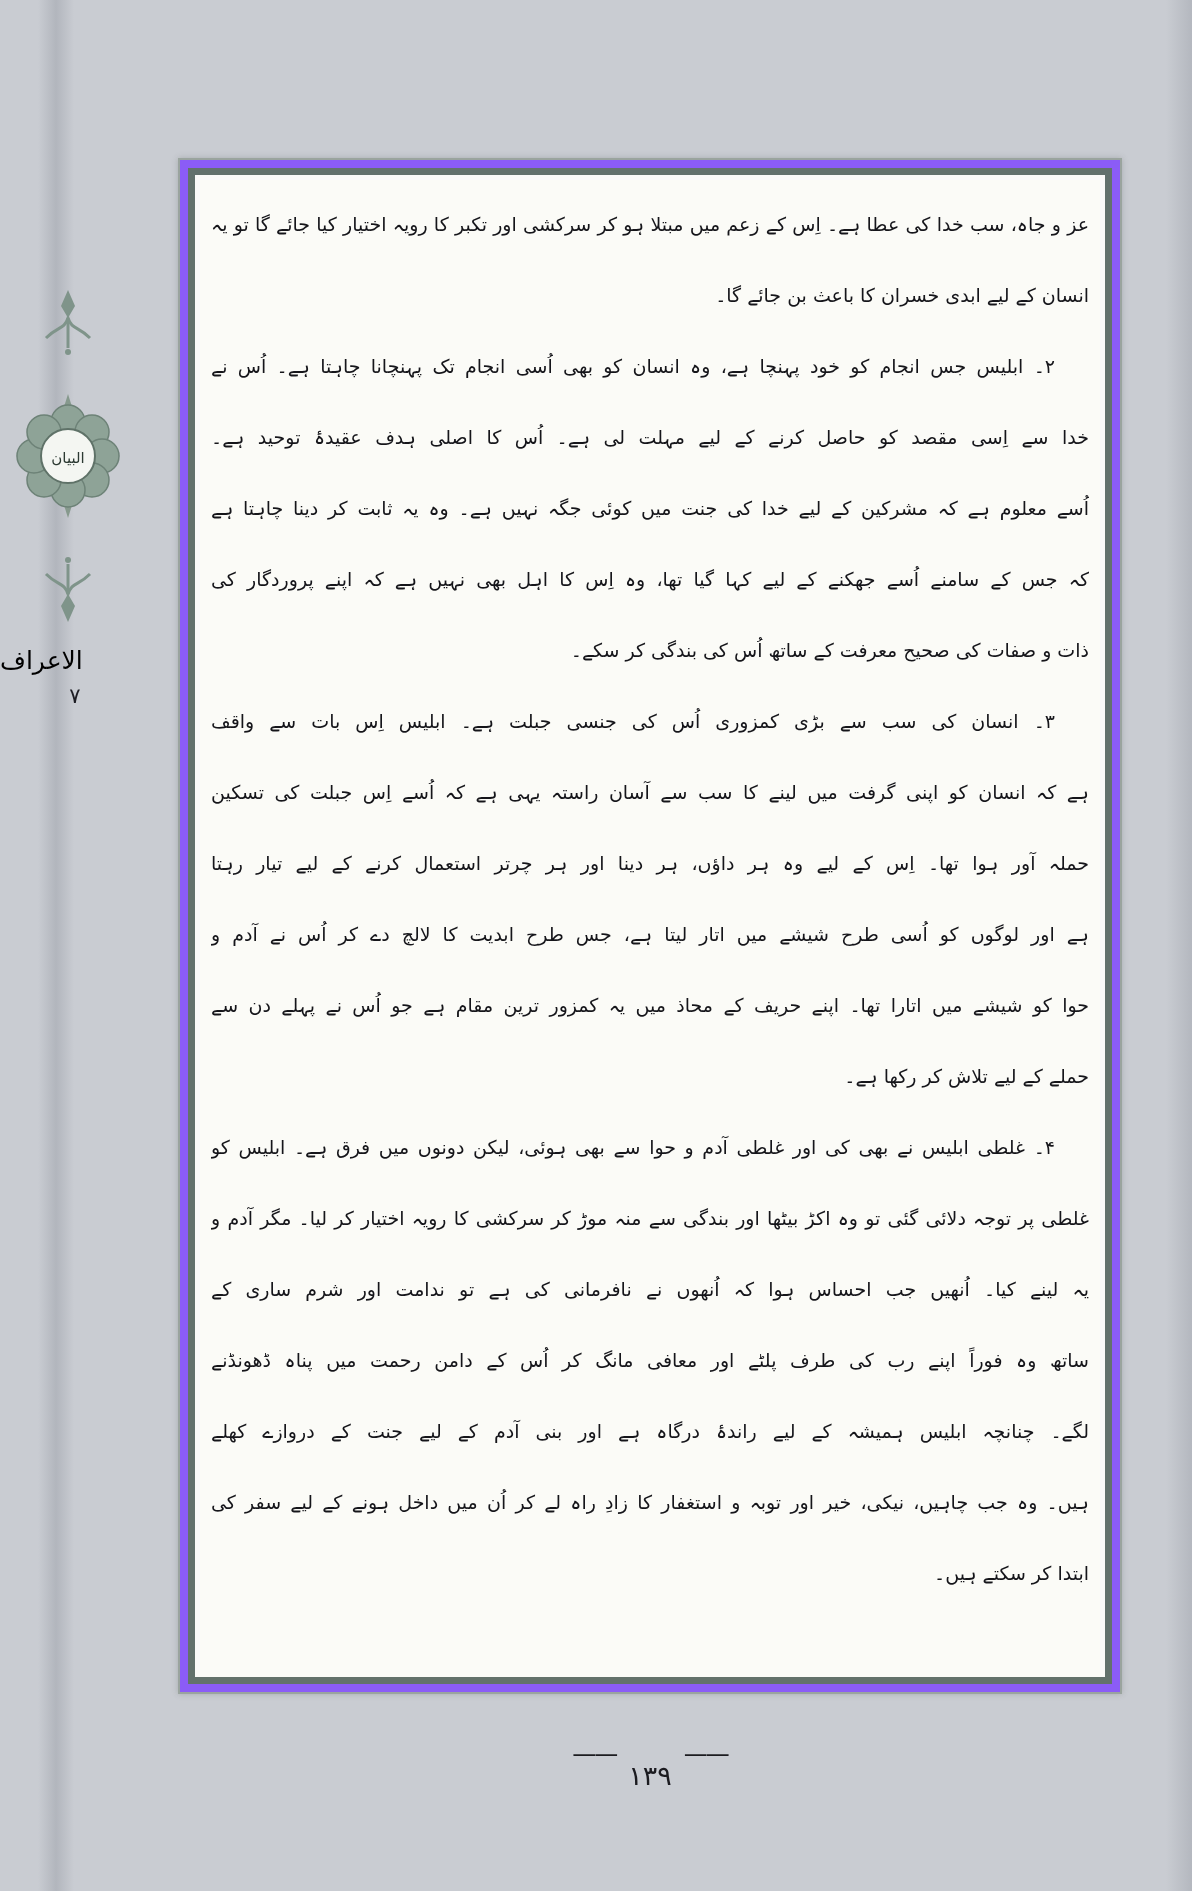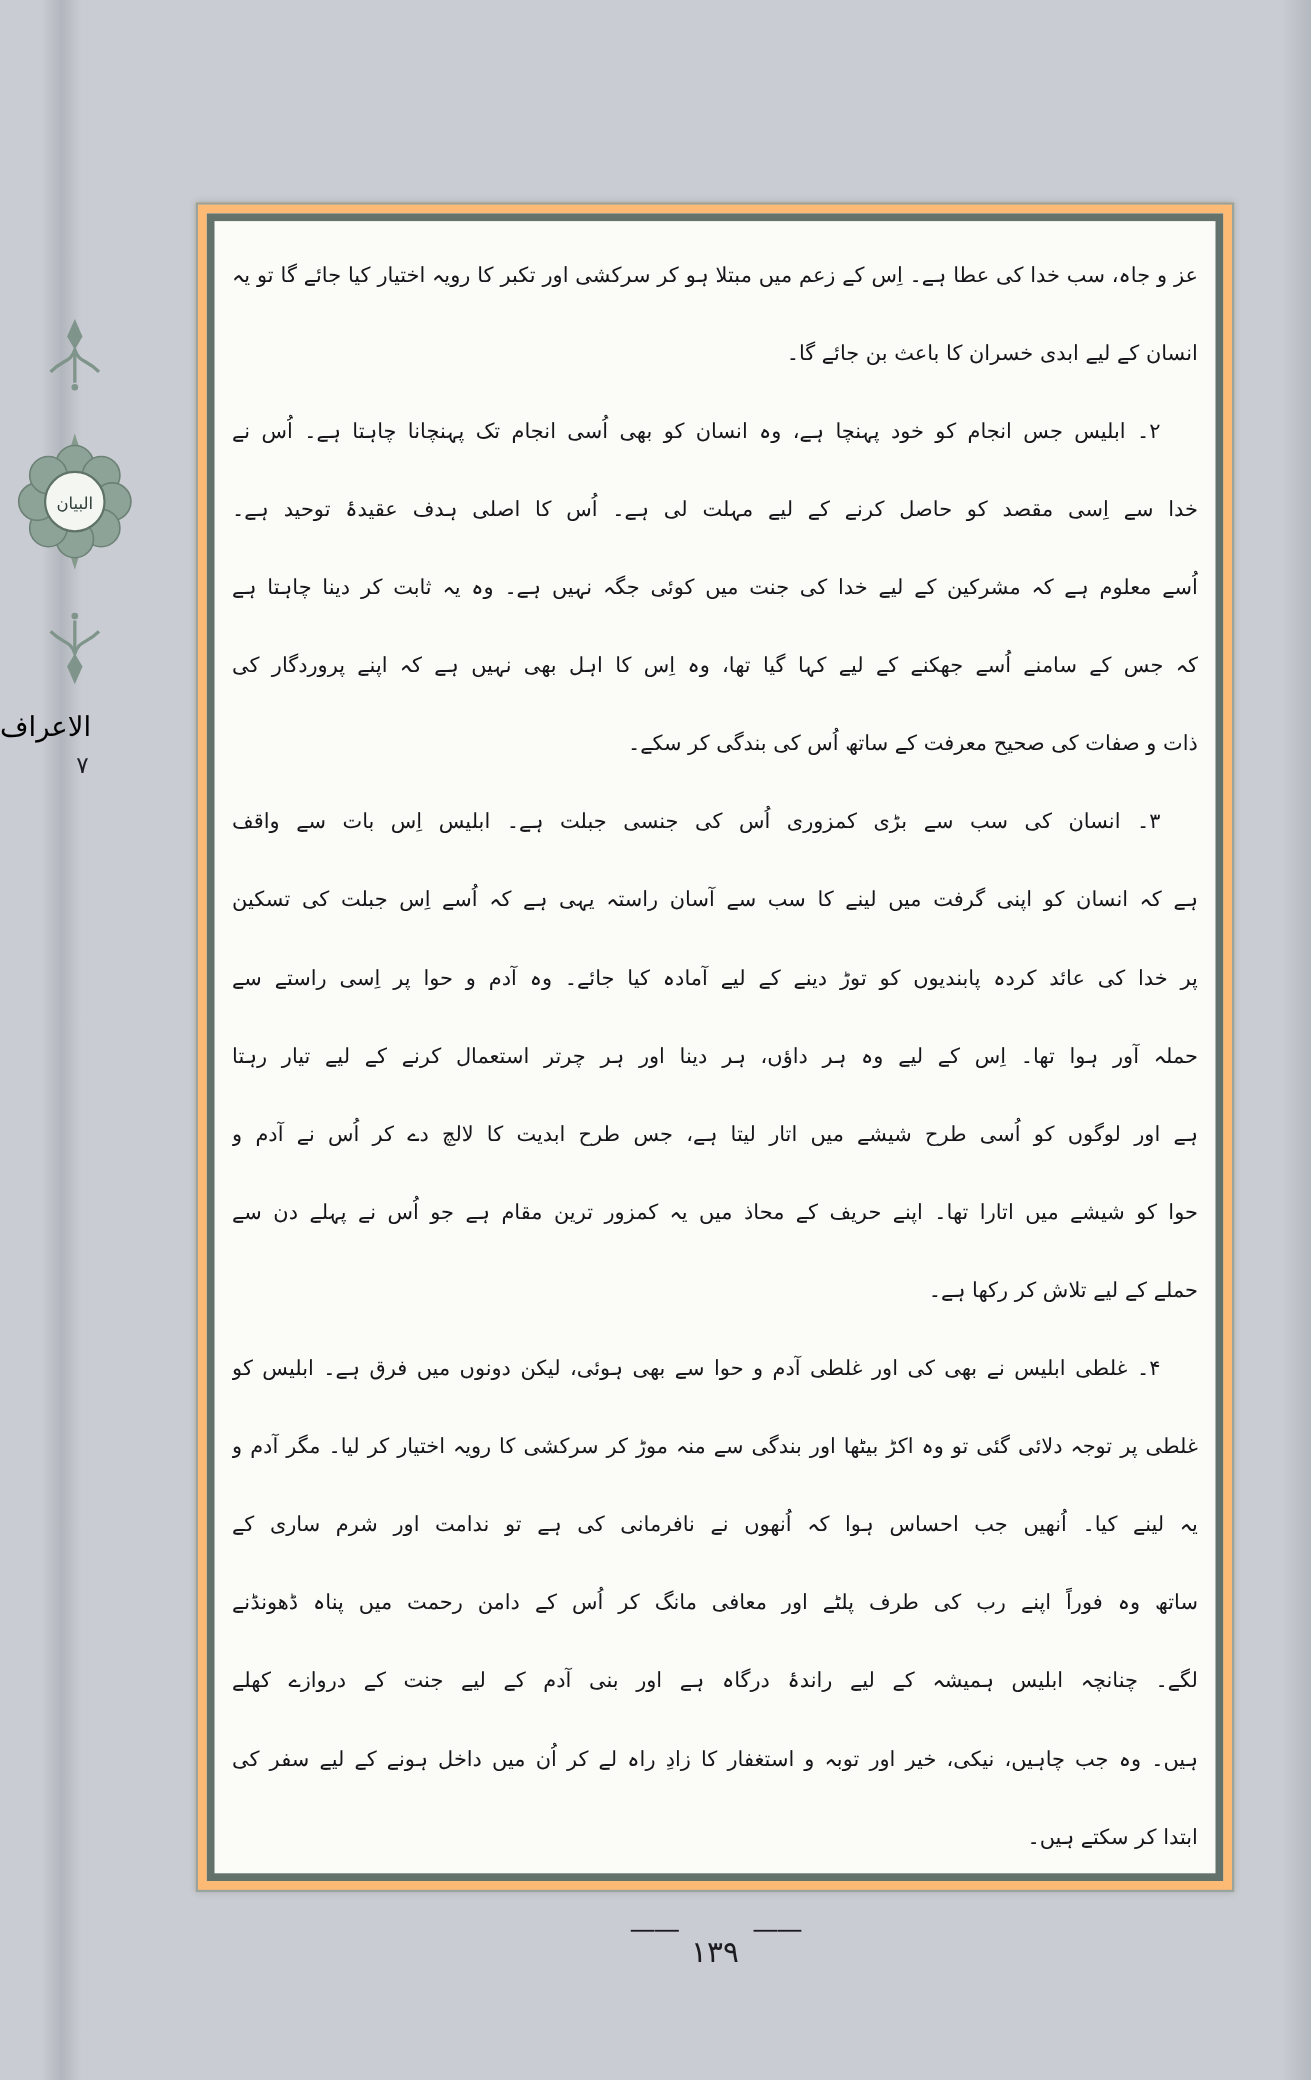--- a/index.html
+++ b/index.html
@@ -30,26 +30,26 @@
     text-align: left; font-size: 25px; color: #000000;
     direction: rtl;
   }
   .surah-number {
     position: absolute; top: 684px; left: 0; width: 150px;
     text-align: center; font-size: 21px; color: #1d1d24;
   }
 
   
   .frame {
-    position: absolute; left: 178px; top: 184px;
+    position: absolute; left: 178px; top: 158px;
     width: 944px; height: 1536px;
     box-sizing: border-box;
     border: 2px solid #9aa49e;
     padding: 8px;
-    background: #fdba74;
+    background: #8b5cf6;
     box-shadow: 0 0 6px rgba(70,80,75,0.25);
   }
   .frame-inner {
     width: 100%; height: 100%;
     box-sizing: border-box;
     border: 7px solid #63726b;
     background: #fbfbf7;
   }
   .text-block {
     direction: rtl;
@@ -133,21 +133,20 @@
     <div class="text-block">
       <p class="line">عز و جاہ، سب خدا کی عطا ہے۔ اِس کے زعم میں مبتلا ہو کر سرکشی اور تکبر کا رویہ اختیار کیا جائے گا تو یہ</p>
       <p class="line para-end">انسان کے لیے ابدی خسران کا باعث بن جائے گا۔</p>
       <p class="line para-start">۲۔ ابلیس جس انجام کو خود پہنچا ہے، وہ انسان کو بھی اُسی انجام تک پہنچانا چاہتا ہے۔ اُس نے</p>
       <p class="line">خدا سے اِسی مقصد کو حاصل کرنے کے لیے مہلت لی ہے۔ اُس کا اصلی ہدف عقیدۂ توحید ہے۔</p>
       <p class="line">اُسے معلوم ہے کہ مشرکین کے لیے خدا کی جنت میں کوئی جگہ نہیں ہے۔ وہ یہ ثابت کر دینا چاہتا ہے</p>
       <p class="line">کہ جس کے سامنے اُسے جھکنے کے لیے کہا گیا تھا، وہ اِس کا اہل بھی نہیں ہے کہ اپنے پروردگار کی</p>
       <p class="line para-end">ذات و صفات کی صحیح معرفت کے ساتھ اُس کی بندگی کر سکے۔</p>
       <p class="line para-start">۳۔ انسان کی سب سے بڑی کمزوری اُس کی جنسی جبلت ہے۔ ابلیس اِس بات سے واقف</p>
       <p class="line">ہے کہ انسان کو اپنی گرفت میں لینے کا سب سے آسان راستہ یہی ہے کہ اُسے اِس جبلت کی تسکین</p>
-      <p class="line">پر خدا کی عائد کردہ پابندیوں کو توڑ دینے کے لیے آمادہ کیا جائے۔ وہ آدم و حوا پر اِسی راستے سے</p>
       <p class="line">حملہ آور ہوا تھا۔ اِس کے لیے وہ ہر داؤں، ہر دینا اور ہر چرتر استعمال کرنے کے لیے تیار رہتا</p>
       <p class="line">ہے اور لوگوں کو اُسی طرح شیشے میں اتار لیتا ہے، جس طرح ابدیت کا لالچ دے کر اُس نے آدم و</p>
       <p class="line">حوا کو شیشے میں اتارا تھا۔ اپنے حریف کے محاذ میں یہ کمزور ترین مقام ہے جو اُس نے پہلے دن سے</p>
       <p class="line para-end">حملے کے لیے تلاش کر رکھا ہے۔</p>
       <p class="line para-start">۴۔ غلطی ابلیس نے بھی کی اور غلطی آدم و حوا سے بھی ہوئی، لیکن دونوں میں فرق ہے۔ ابلیس کو</p>
       <p class="line">غلطی پر توجہ دلائی گئی تو وہ اکڑ بیٹھا اور بندگی سے منہ موڑ کر سرکشی کا رویہ اختیار کر لیا۔ مگر آدم و حوا نے</p>
       <p class="line">یہ لینے کیا۔ اُنھیں جب احساس ہوا کہ اُنھوں نے نافرمانی کی ہے تو ندامت اور شرم ساری کے</p>
       <p class="line">ساتھ وہ فوراً اپنے رب کی طرف پلٹے اور معافی مانگ کر اُس کے دامن رحمت میں پناہ ڈھونڈنے</p>
       <p class="line">لگے۔ چنانچہ ابلیس ہمیشہ کے لیے راندۂ درگاہ ہے اور بنی آدم کے لیے جنت کے دروازے کھلے</p>
       <p class="line">ہیں۔ وہ جب چاہیں، نیکی، خیر اور توبہ و استغفار کا زادِ راہ لے کر اُن میں داخل ہونے کے لیے سفر کی</p>

